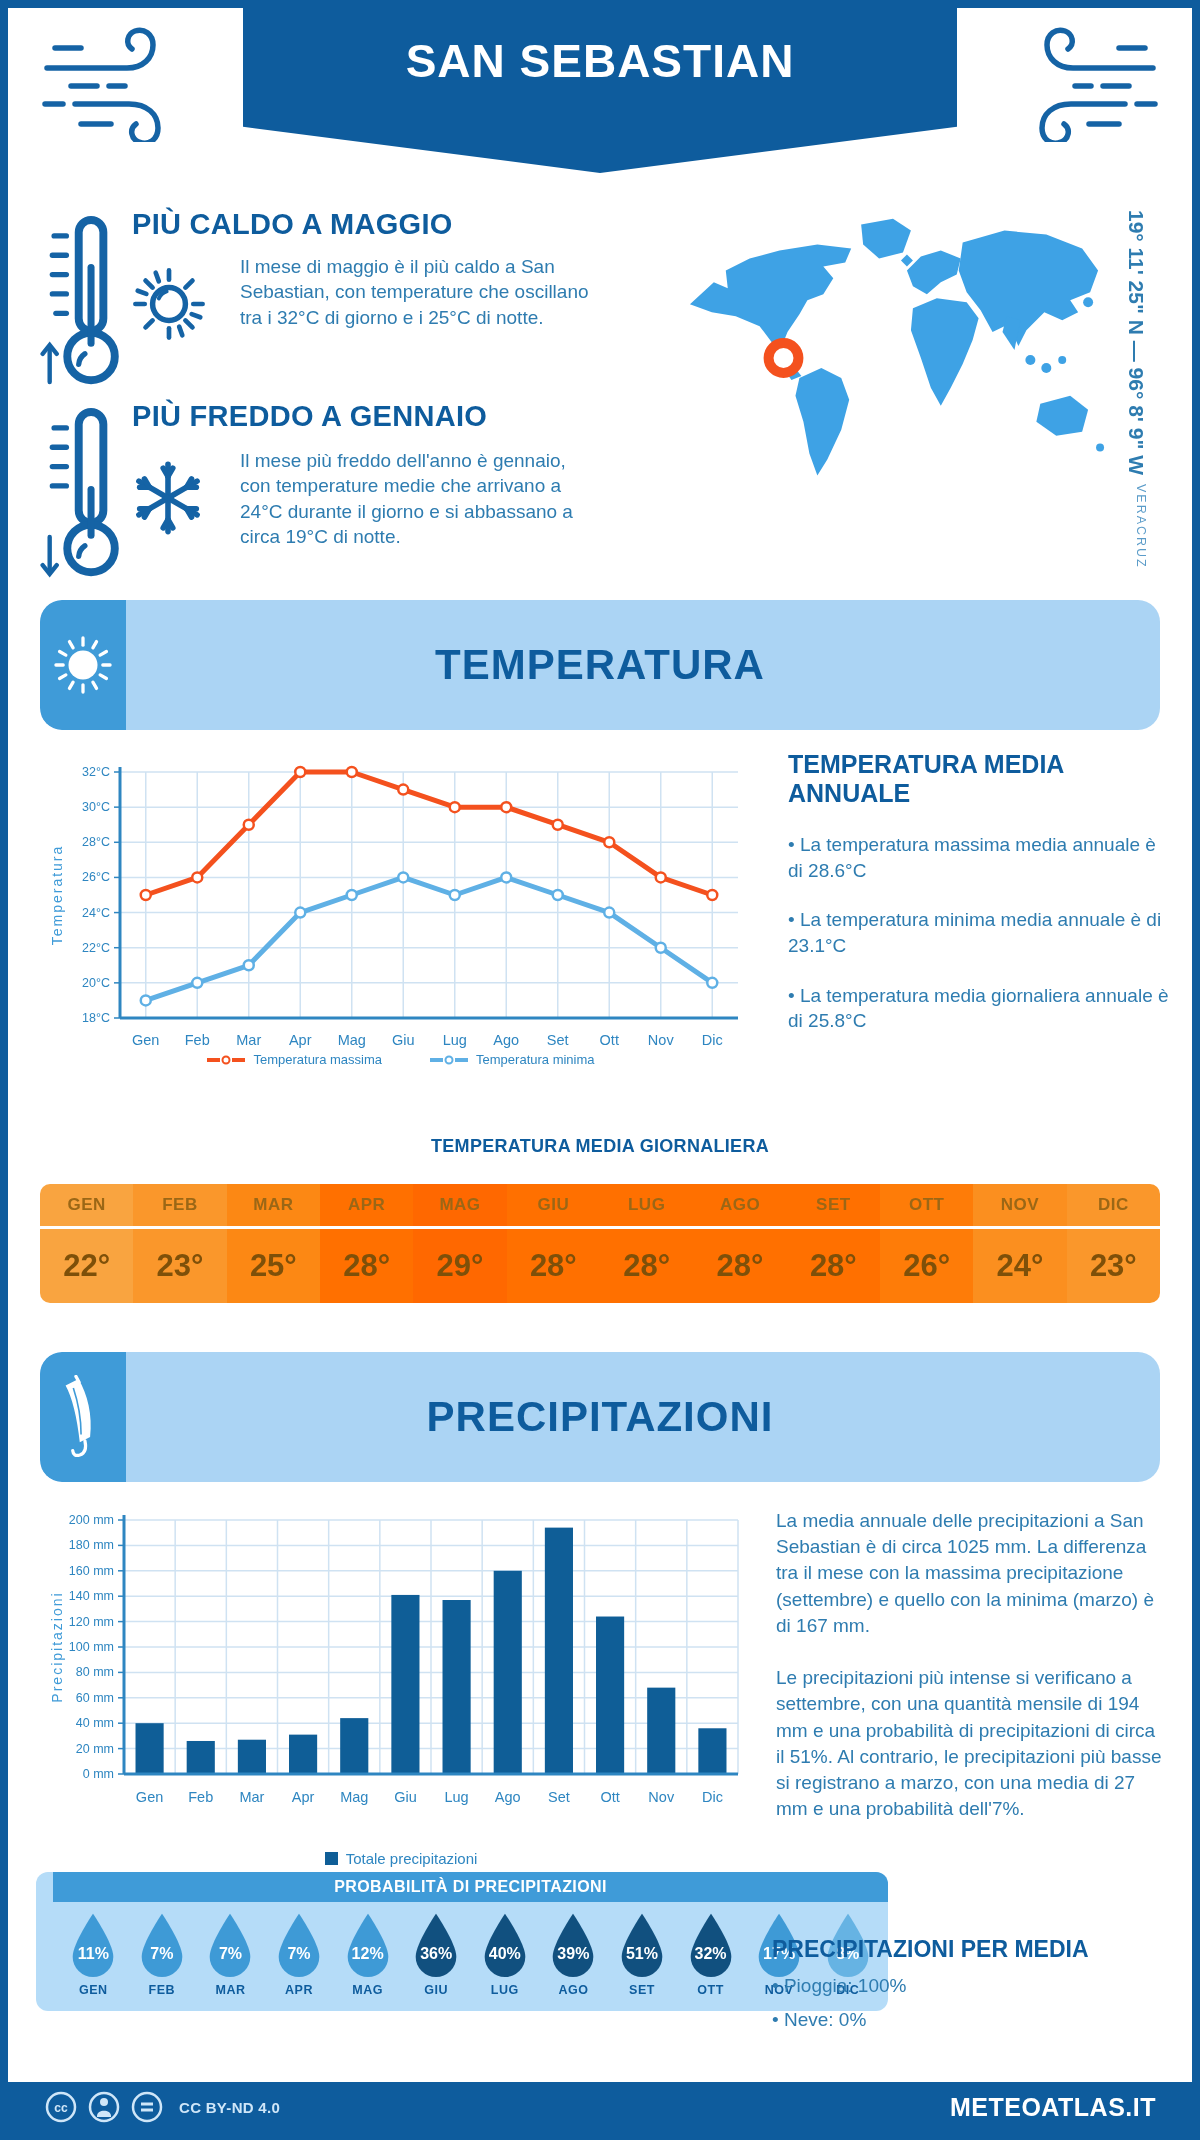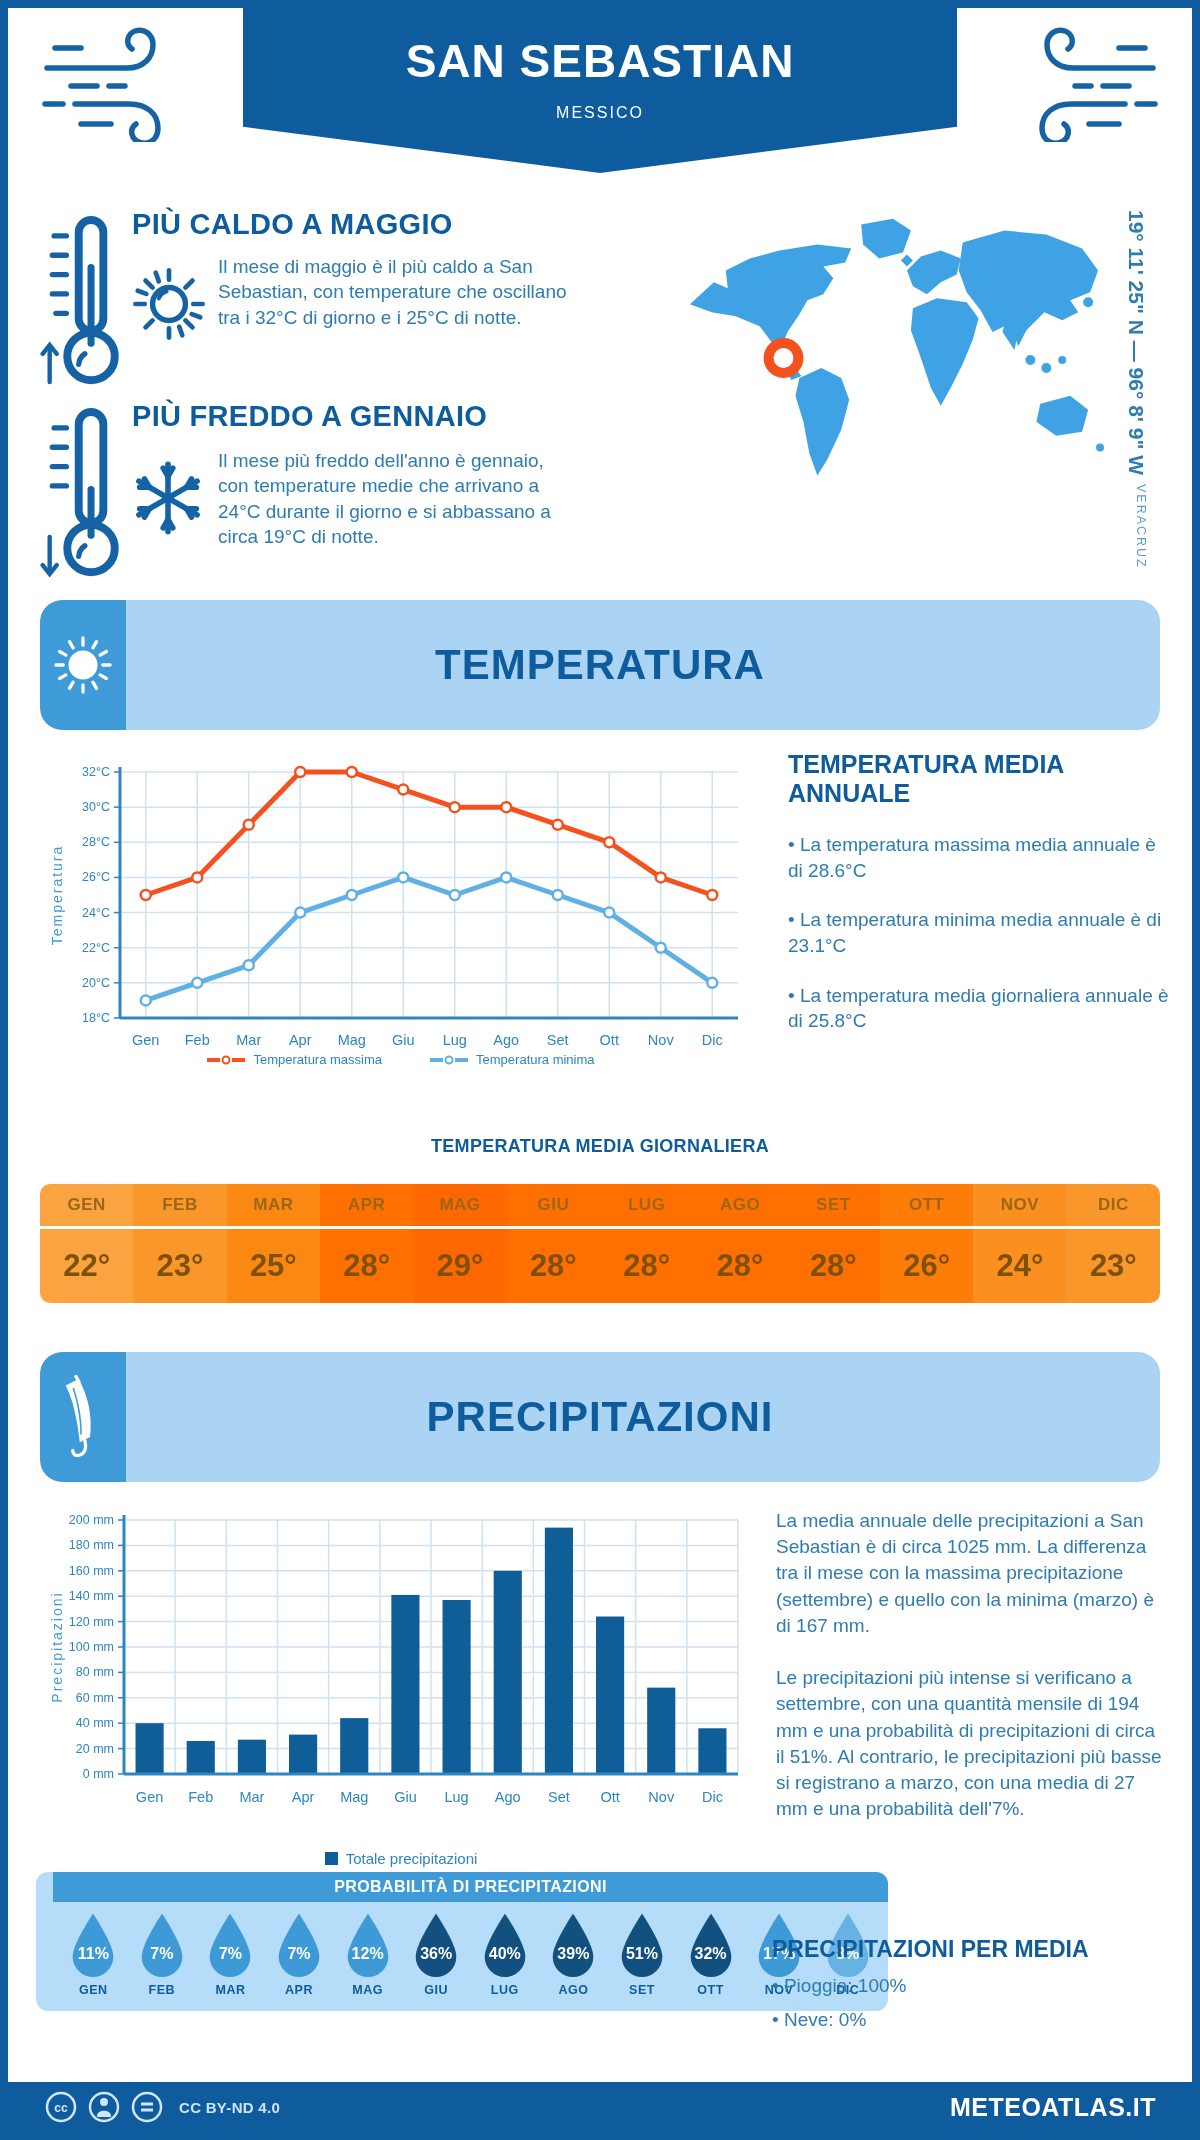--- a/index.html
+++ b/index.html
@@ -15,21 +15,21 @@
   .banner-head{
     position:absolute;left:235px;top:0;width:714px;height:165px;background:#0e5c9d;
     clip-path:polygon(0 0,100% 0,100% 72%,50% 100%,0 72%);
     color:#fff;text-align:center;
   }
   .banner-head .title{margin-top:26px;font-size:46px;font-weight:bold;letter-spacing:1px;}
   .banner-head .sub{margin-top:16px;font-size:16px;letter-spacing:2px;}
 
   
   .info-title{position:absolute;font-size:29px;font-weight:bold;color:#0e5c9d;letter-spacing:.3px;}
-  .info-text{position:absolute;width:356px;font-size:19px;line-height:1.34;color:#2e7cb0;}
+  .info-text{position:absolute;width:356px;font-size:19px;line-height:1.34;color:#2e7cb0;margin-left:22px;}
 
   
   .coords-wrap{
     position:absolute;left:1116px;top:202px;height:460px;
     writing-mode:vertical-rl;display:flex;gap:9px;
   }
   .coords-main{font-size:21px;font-weight:bold;color:#2e7cb0;}
   .coords-region{font-size:12.5px;letter-spacing:2px;color:#5b9cc9;}
 
   
@@ -117,21 +117,20 @@
       <path d="M16,28 h26"></path>
       <path d="M8,48 h80 c16,0 26,-10 26,-23 c0,-11 -9,-17 -18,-14 c-8,3 -10,13 -3,18"></path>
       <path d="M32,66 h26 m12,0 h16"></path>
       <path d="M6,84 h18 m12,0 h54 c18,0 29,10 29,24 c0,12 -10,18 -19,14 c-8,-3 -10,-13 -3,-18"></path>
       <path d="M42,104 h30"></path>
     </g>
   </svg>
 
   <div class="banner-head">
     <div class="title">SAN SEBASTIAN</div>
-    <div class="sub">MESSICO</div>
   </div>
 
   <svg class="abs" style="left:32px;top:198px" width="88" height="190" viewBox="0 0 100 200">
     <g fill="none" stroke="#1563a5" stroke-width="9" stroke-linecap="round">
       <rect x="44" y="8" width="28" height="126" rx="14"></rect>
       <circle cx="58" cy="163" r="27"></circle>
       <line x1="58" y1="62" x2="58" y2="148" stroke-width="8"></line>
       <path d="M44,172 a16,16 0 0 1 7,-12" stroke-width="6"></path>
       <g stroke-width="6">
         <line x1="16" y1="26" x2="30" y2="26"></line>

